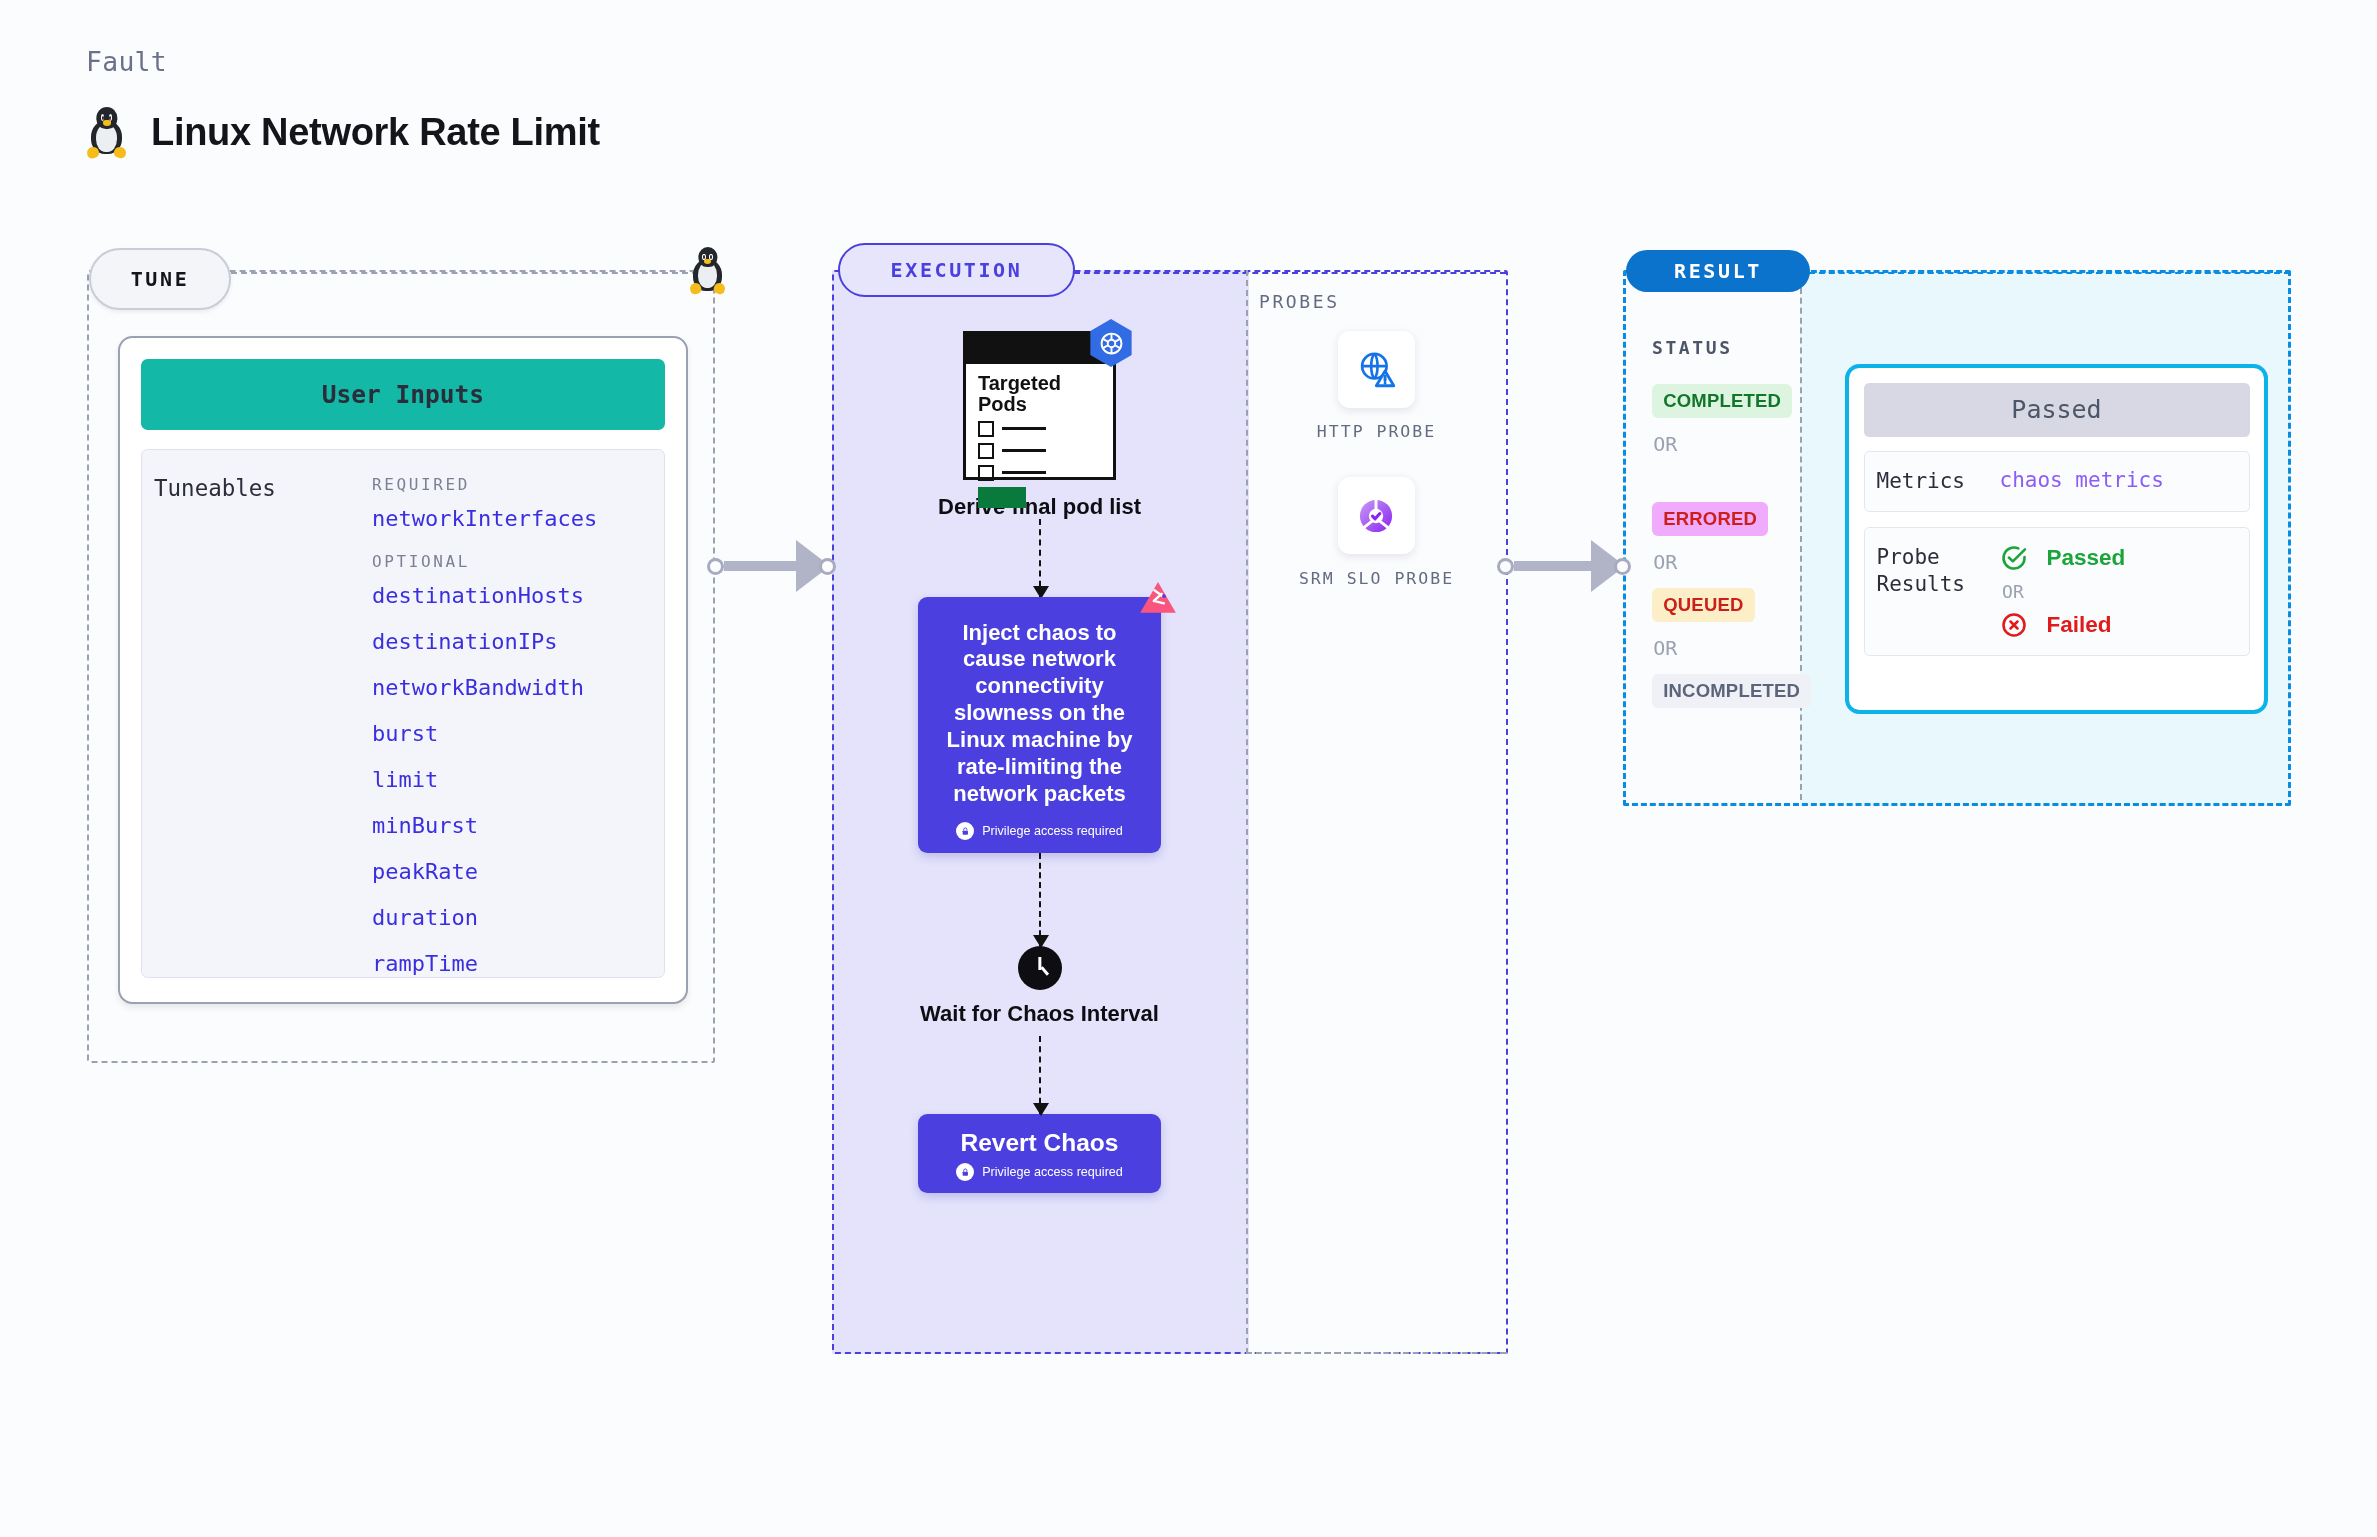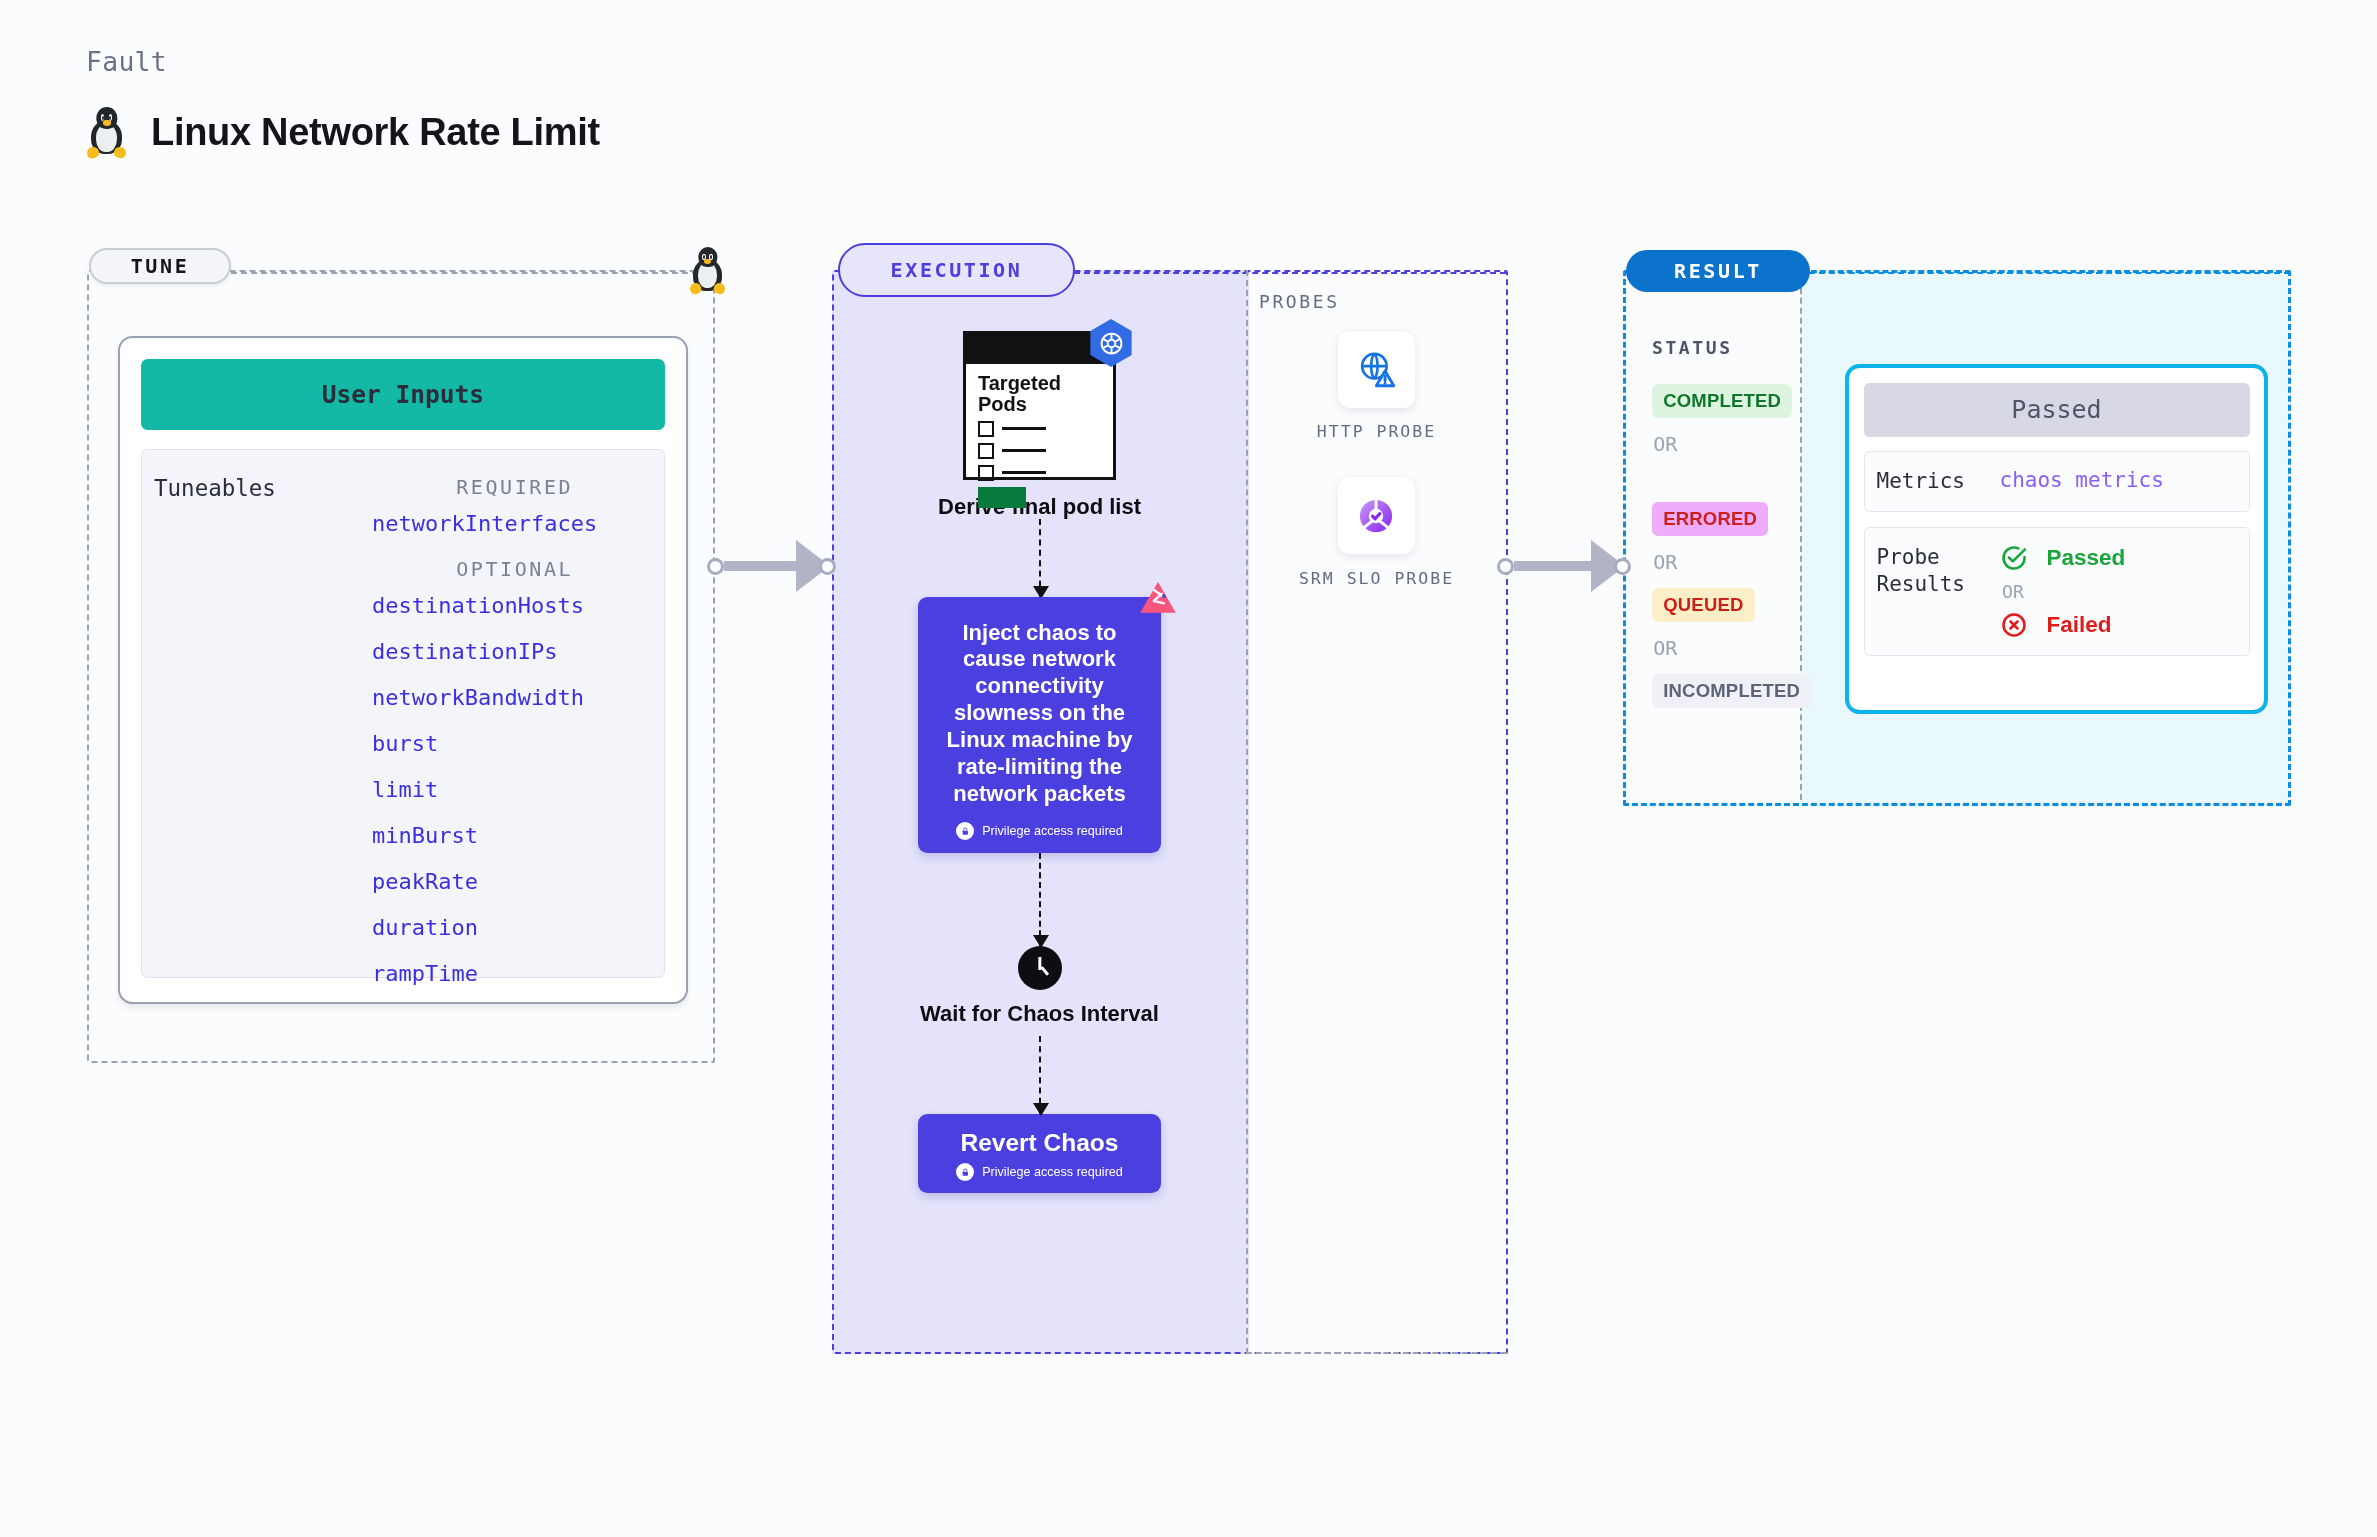--- a/index.html
+++ b/index.html
@@ -62,21 +62,21 @@
   .tux .footL { left:2%;  transform:rotate(-18deg); }
   .tux .footR { right:2%; transform:rotate(18deg); }
 
   
   .pill {
     position:absolute; display:flex; align-items:center; justify-content:center;
     font-family:"DejaVu Sans Mono", monospace; font-weight:700;
     letter-spacing:2.6px; border-radius:660px; z-index:6;
   }
   .pill-tune {
-    left:89px; top:248px; width:142px; height:36px;
+    left:89px; top:248px; width:142px; height:62px;
     background:#f4f5f9; border:2px solid #c9cdd8; color:#14151a;
     font-size:20px; box-shadow:0 2px 4px rgba(0,0,0,.07);
   }
   .pill-exec {
     left:838px; top:243px; width:237px; height:54px;
     background:#e6e5fb; border:2.6px solid #4b40df; color:#4b40df;
     font-size:20px;
   }
   .pill-result {
     left:1626px; top:250px; width:184px; height:42px;
@@ -138,22 +138,22 @@
     margin:18.5px 21px 21px 21px; height:529px;
     background:#f4f5fa; border:1.3px solid #dfe2ec; border-radius:6.6px;
     display:flex; padding:25px 6.6px 6.6px 12px;
   }
   .tuneables-label {
     font-family:"DejaVu Sans Mono", monospace; font-size:22.5px; color:#2b2d3a;
     width:218px; flex:none;
   }
   .tune-list { flex:1; }
   .tune-group-label {
-    font-family:"DejaVu Sans Mono", monospace; font-size:20px;
-    color:#7b8193; letter-spacing:2.6px; margin-bottom:12px;text-align:center;
+    font-family:"DejaVu Sans Mono", monospace; font-size:16px;
+    color:#7b8193; letter-spacing:2.6px; margin-bottom:12px;
   }
   .tune-item {
     font-family:"DejaVu Sans Mono", monospace; font-size:22px;
     color:#3a2fe0; margin-bottom:21px;
   }
   .tune-group-label.optional { margin-top:1.3px; }
 
   
   .conn { position:absolute; z-index:5; display:flex; align-items:center; }
   .conn .dot {

